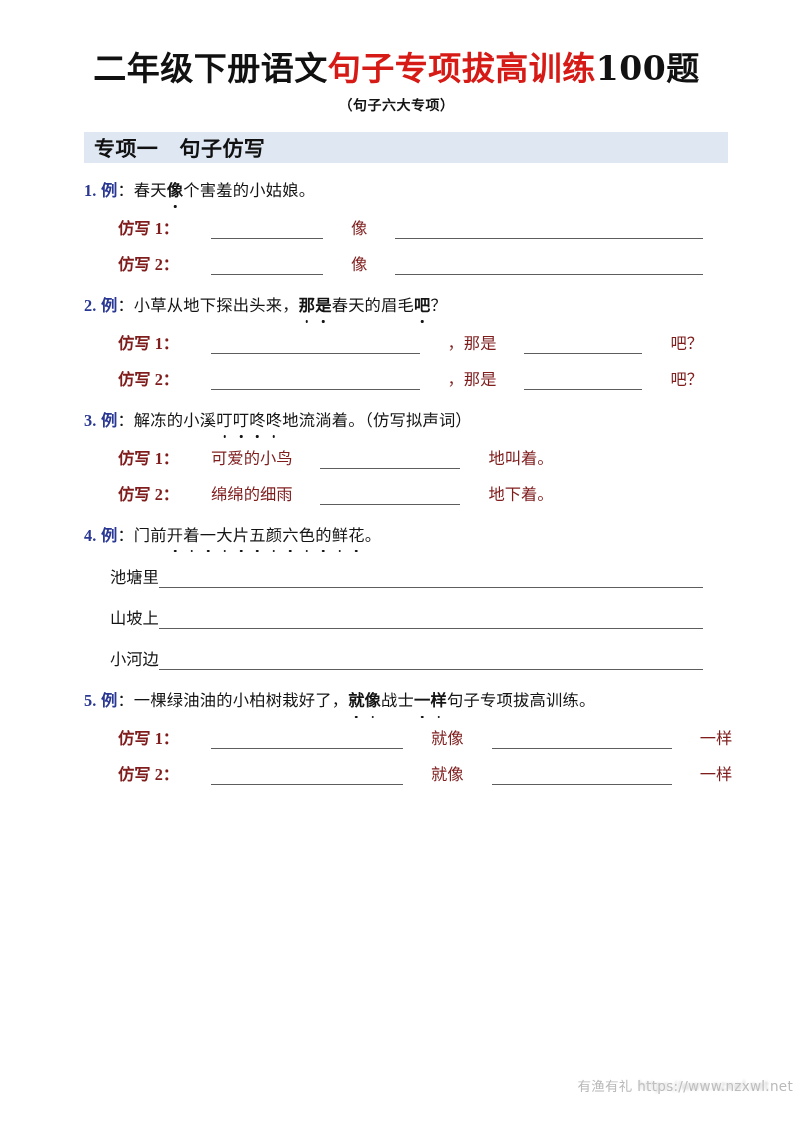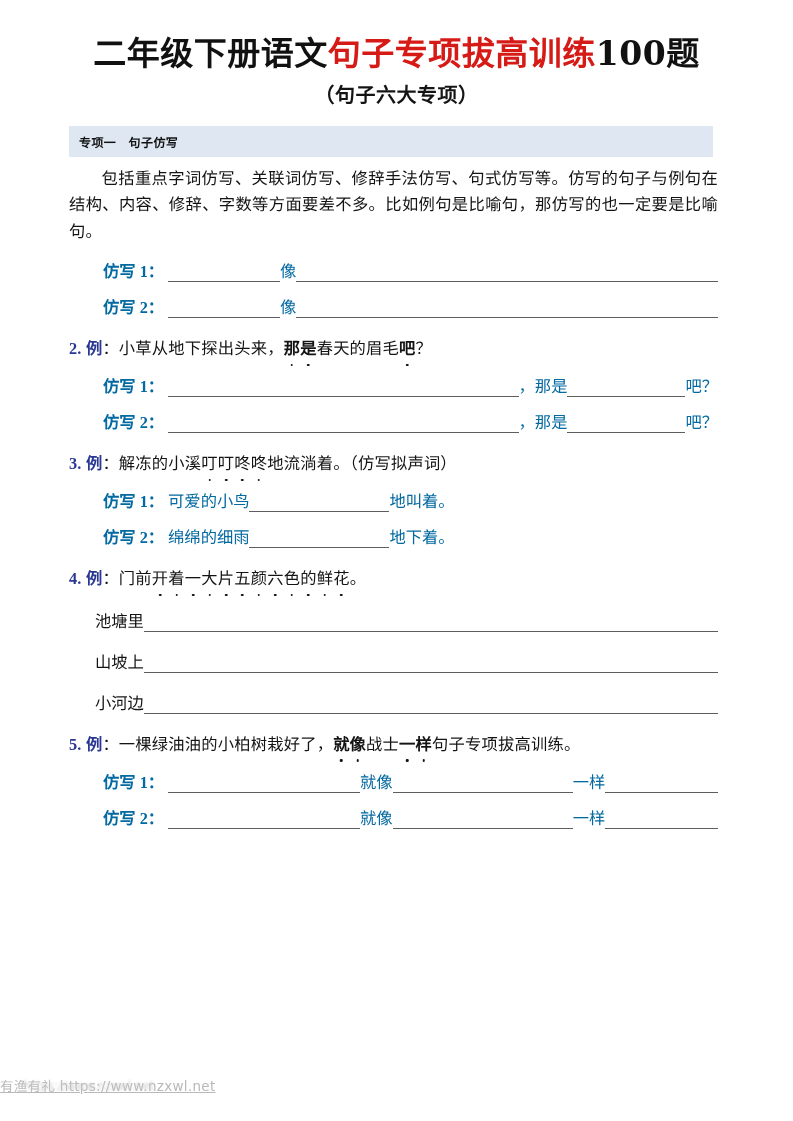--- a/index.html
+++ b/index.html
@@ -13,60 +13,60 @@
     height: 1121px;
     position: relative;
     font-family: "Liberation Serif", "DejaVu Serif", serif;
     color: #1a1a1a;
     overflow: hidden;
   }
 
   .page {
     position: absolute;
     inset: 0;
-    padding: 1px;
+    padding: 16px;
   }
 
   
   .title-block {
     text-align: center;
     padding-top: 34px;
   }
   .doc-title {
     font-family: "DejaVu Serif", "Liberation Serif", serif;
     font-size: 33px;
     font-weight: 700;
     letter-spacing: 0.5px;
     line-height: 1.15;
     white-space: nowrap;
   }
   .doc-title .seg-black { color: #111111; }
   .doc-title .seg-red   { color: #d61a16; }
   .doc-subtitle {
     margin-top: 6px;
-    font-size: 20px;
+    font-size: 14px;
     font-weight: 700;
     color: #141414;
     letter-spacing: 0.5px;
   }
 
   
   .section-band {
     margin: 18px 0 0 0;
     position: relative;
     left: 68px;
     width: 644px;
     height: 31px;
     background: #dee7f2;
     display: flex;
     align-items: center;
   }
   .section-band-title {
     font-family: "DejaVu Sans", "Liberation Sans", sans-serif;
-    font-size: 12px;
+    font-size: 21px;
     font-weight: 700;
     color: #111111;
     padding-left: 10px;
     letter-spacing: 0.4px;
   }
 
   
   .intro {
     margin: 9px 0 0 0;
     padding: 0 74px 0 68px;
@@ -137,22 +137,23 @@
   }
 
   
   .answer-row {
     display: flex;
     align-items: flex-end;
     margin-top: 15px;
     padding-left: 34px;
     font-size: 16.3px;
     line-height: 1.3;
-    color: #0369a1;
+    color: #7f1d1d;
     white-space: nowrap;
+    gap: 28px;
   }
   .answer-label {
     font-weight: 700;
     flex: none;
     padding-right: 4px;
   }
   .answer-text { flex: none; }
   .blank {
     display: inline-block;
     border-bottom: 1px solid #5d5d5d;
@@ -172,26 +173,25 @@
     white-space: nowrap;
   }
   .scene-label { flex: none; }
 
   
   .footer-watermark {
     position: absolute;
     left: 0;
     right: 0;
     bottom: 26px;
-    text-align: left;
+    text-align: right;
     font-family: "DejaVu Sans", "Liberation Sans", sans-serif;
     font-size: 13.5px;
     color: #b9b9b9;
     letter-spacing: 0.3px;
-    text-decoration: underline;
   }
   .footer-watermark .ghost {
     position: absolute;
     left: 0; right: 0;
     top: 4px;
     color: #cfcfcf;
     font-size: 12px;
     filter: blur(1.1px);
     transform: scaleX(0.94);
   }
@@ -205,24 +205,24 @@
     <div class="doc-title">
       <span class="seg-black">二年级下册语文</span><span class="seg-red">句子专项拔高训练</span><span class="seg-black">100题</span>
     </div>
     <div class="doc-subtitle">（句子六大专项）</div>
   </div>
 
   <div class="section-band">
     <span class="section-band-title">专项一　句子仿写</span>
   </div>
 
-  <p class="intro">包括重点字词仿写、关联词仿写、修辞手法仿写、句式仿写等。仿写的句子与例句在结构、内容、修辞、字数等方面要差不多。比如例句是比喻句，那仿写的也一定要是比喻句。</p>
 
   <div class="items" id="items-root">
       <div class="item">
+        <div class="item-prompt"><span class="q-num">1. </span><span class="q-li">例</span><span class="q-colon">：</span><span>春天</span><span><span class="em">像</span></span><span>个害羞的小姑娘。</span></div>
         <div class="answer-row">
           <span class="answer-label">仿写 1：</span>
           <span class="blank" style="width: 112px;"></span>
           <span class="answer-text">像</span>
           <span class="blank grow"></span>
         </div>
         <div class="answer-row">
           <span class="answer-label">仿写 2：</span>
           <span class="blank" style="width: 112px;"></span>
           <span class="answer-text">像</span>

